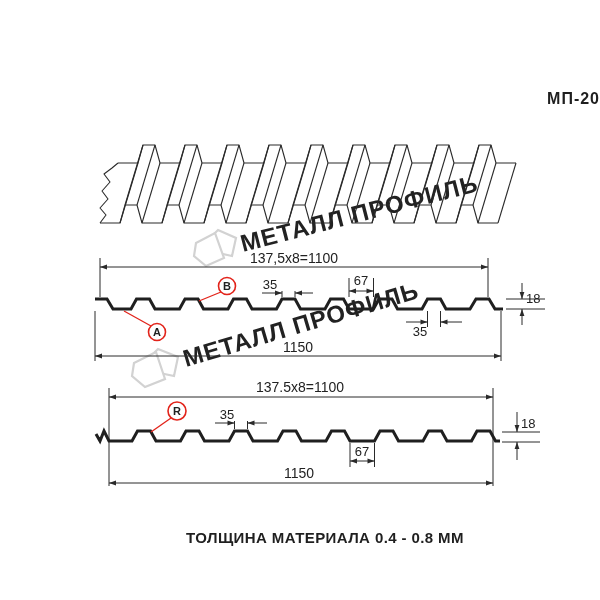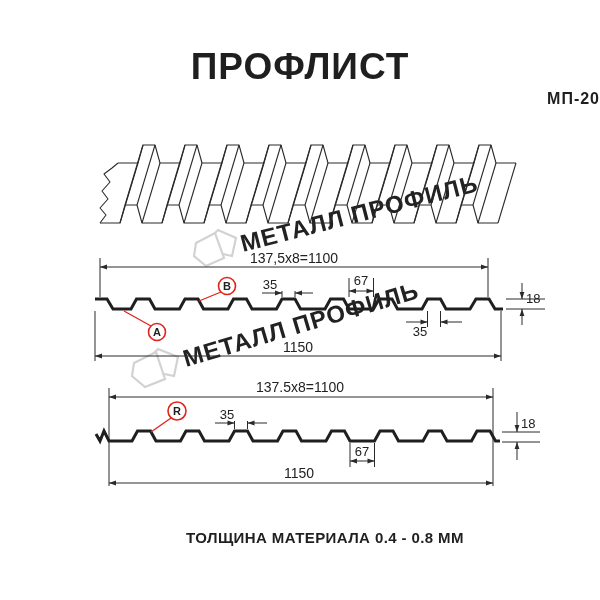--- a/index.html
+++ b/index.html
@@ -16,21 +16,20 @@
   .dimtxt{font-size:13px;}
   .formula{font-size:14px;}
   .wmtxt{font-weight:bold;font-size:24px;letter-spacing:1px;}
   .redletter{font-weight:bold;font-size:11px;}
 </style>
 </head>
 <body>
 
 <div id="stage" style="--red: #e2231a; --ink: #1f1f1f; --wm: #d2d2d2;">
 
-  <div class="title">ПРОФЛИСТ</div>
   <div class="subtitle">МП-20</div>
 
   <svg width="600" height="600" viewBox="0 0 600 600">
 
     <g>
       <path d="M218,230 L236,238 L232,256 L214,252 L208,240 Z" fill="#fff" stroke="var(--wm,#d2d2d2)" stroke-width="2.2"></path>
       <path d="M196,243 L215,233 L224,258 L206,266 L194,256 Z" fill="#fff" stroke="var(--wm,#d2d2d2)" stroke-width="2.2"></path>
       <text class="wmtxt" transform="translate(243,252) rotate(-14.5)" fill="var(--wm,#d2d2d2)">МЕТАЛЛ ПРОФИЛЬ</text>
     </g>
     <g>

